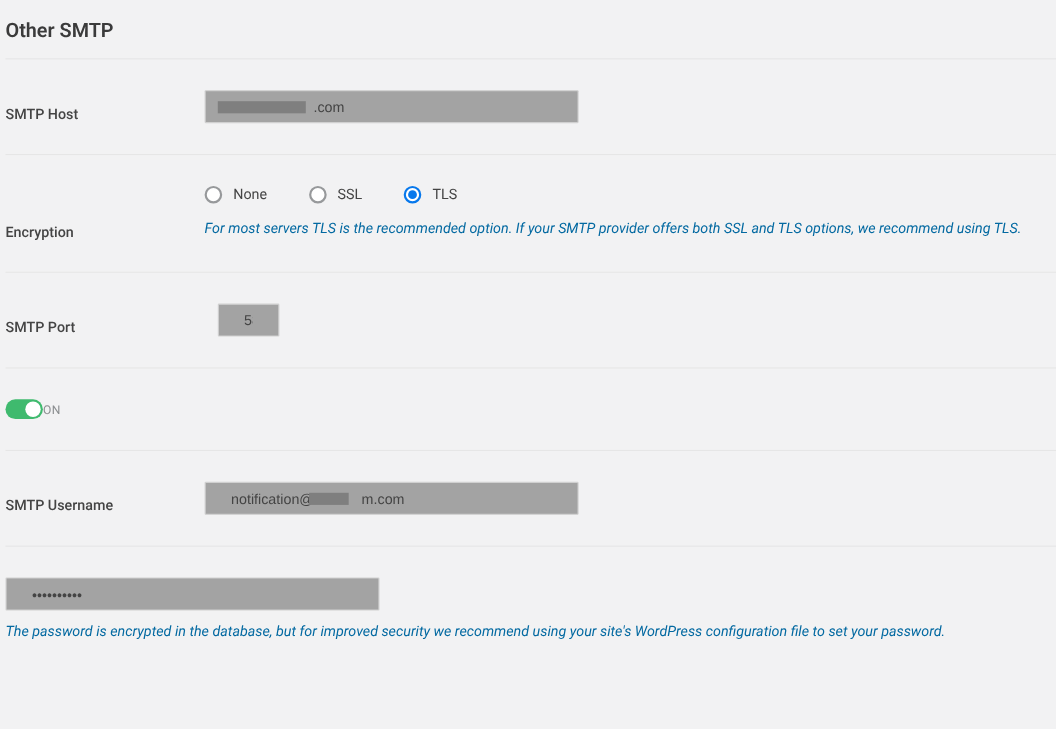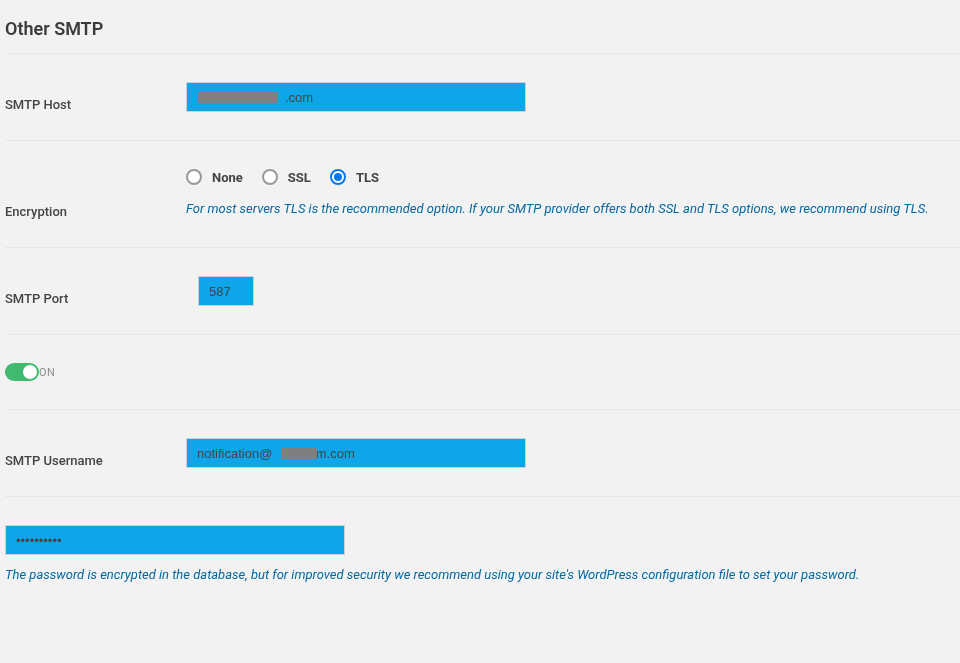--- a/index.html
+++ b/index.html
@@ -49,42 +49,41 @@
     color: #444;
     padding-top: 6px;
   }
   .form-field {
     flex: 1;
   }
   .text-input {
     width: 340px;
     height: 30px;
     border: 1px solid #d0d0d0;
-    background: #0ea5e9;
-    padding: 0 10px;
+    background: #a3a3a3;
+    padding: 0 23px;
     font-size: 13px;
     color: #444;
     border-radius: 1px;
   }
   .small-input { width: 56px; margin-left: 12px; }
   .help-text {
     font-style: italic;
     color: #0369a1;
     font-size: 13px;
     margin-top: 10px;
     line-height: 1.55;
     max-width: 880px;
   }
   
   .radio-group {
     display: flex;
     align-items: center;
-    gap: 19px;
+    gap: 38px;
     margin-bottom: 14px;
-    font-weight: bold;
   }
   .radio-opt {
     display: flex;
     align-items: center;
     gap: 10px;
     font-size: 13px;
     color: #444;
     cursor: pointer;
   }
   .radio-btn {

